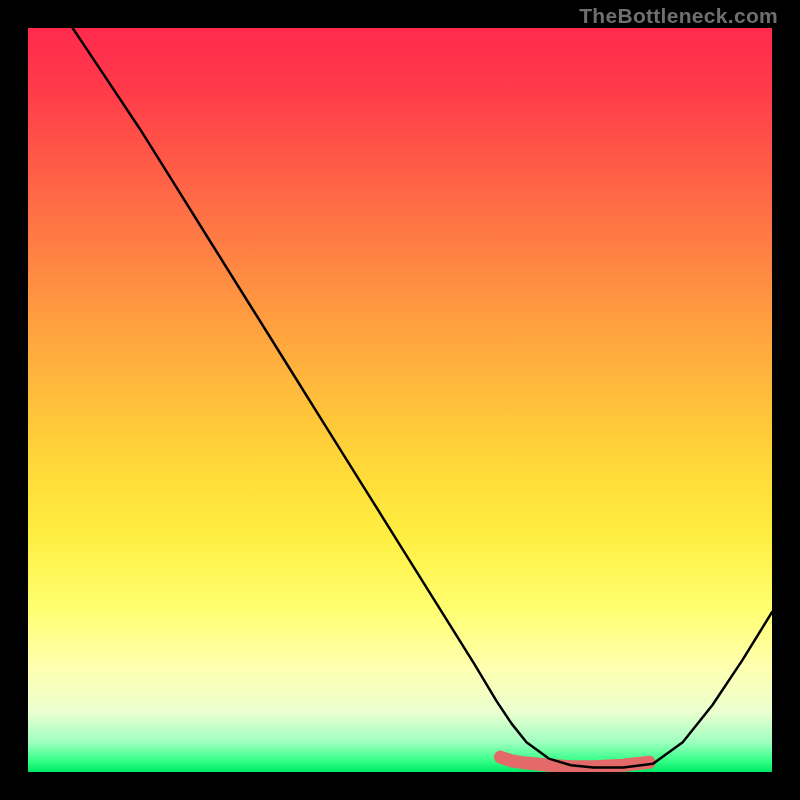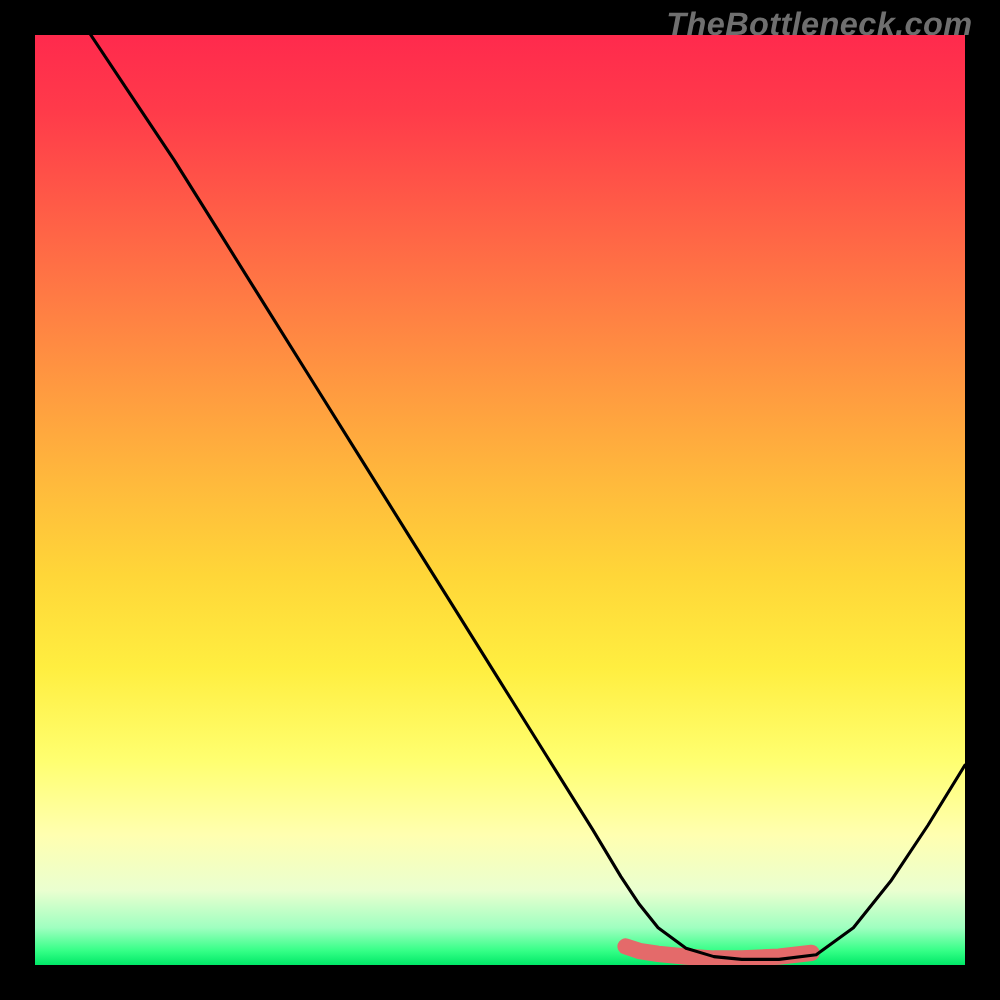--- a/index.html
+++ b/index.html
@@ -62,25 +62,24 @@
     fill: none;
     stroke: #e46a6a;
     stroke-width: 13;
     stroke-linecap: round;
   }
   .watermark {
     position: absolute;
     top: 4px;
     right: 22px;
     color: #6f6f6f;
-    font-size: 26px;
+    font-size: 21px;
     font-weight: 600;
     letter-spacing: 0.3px;
     user-select: none;
-    font-style: italic;
   }
 </style>
 </head>
 <body>
 
 <div class="frame">
   <div class="watermark">TheBottleneck.com</div>
 
   <div class="plot-area">
     <div class="gradient"></div>

